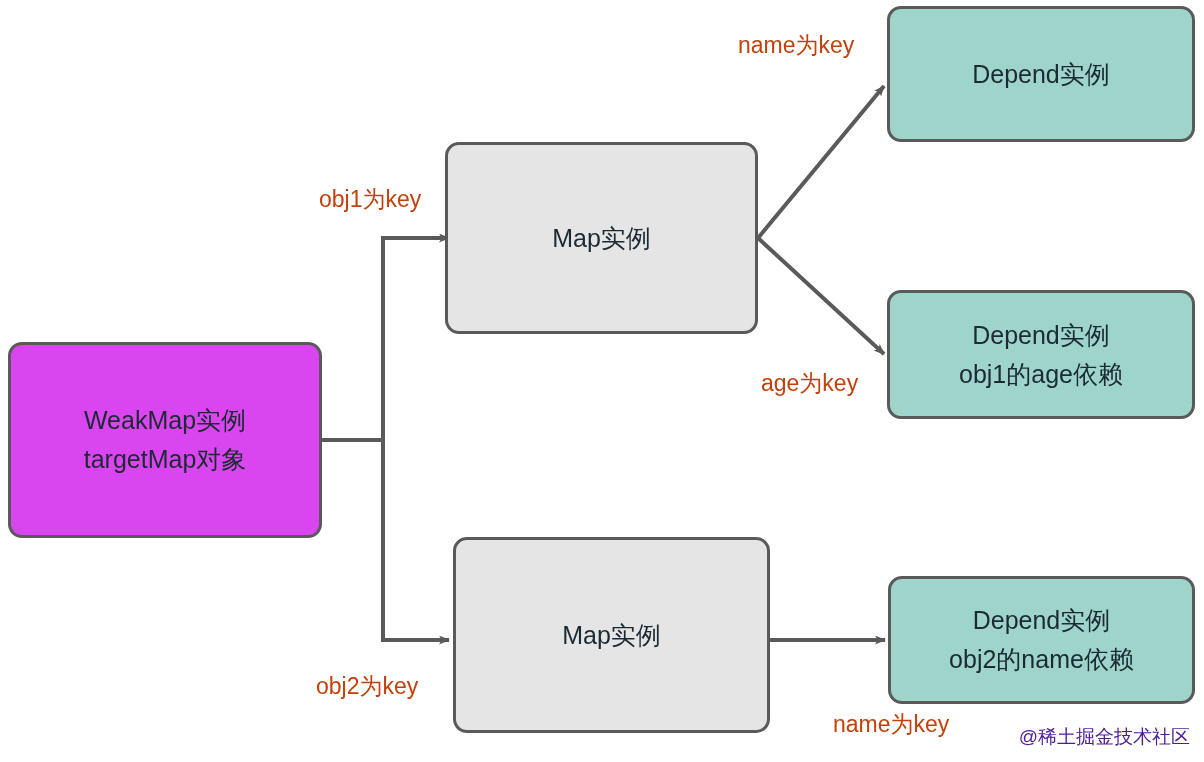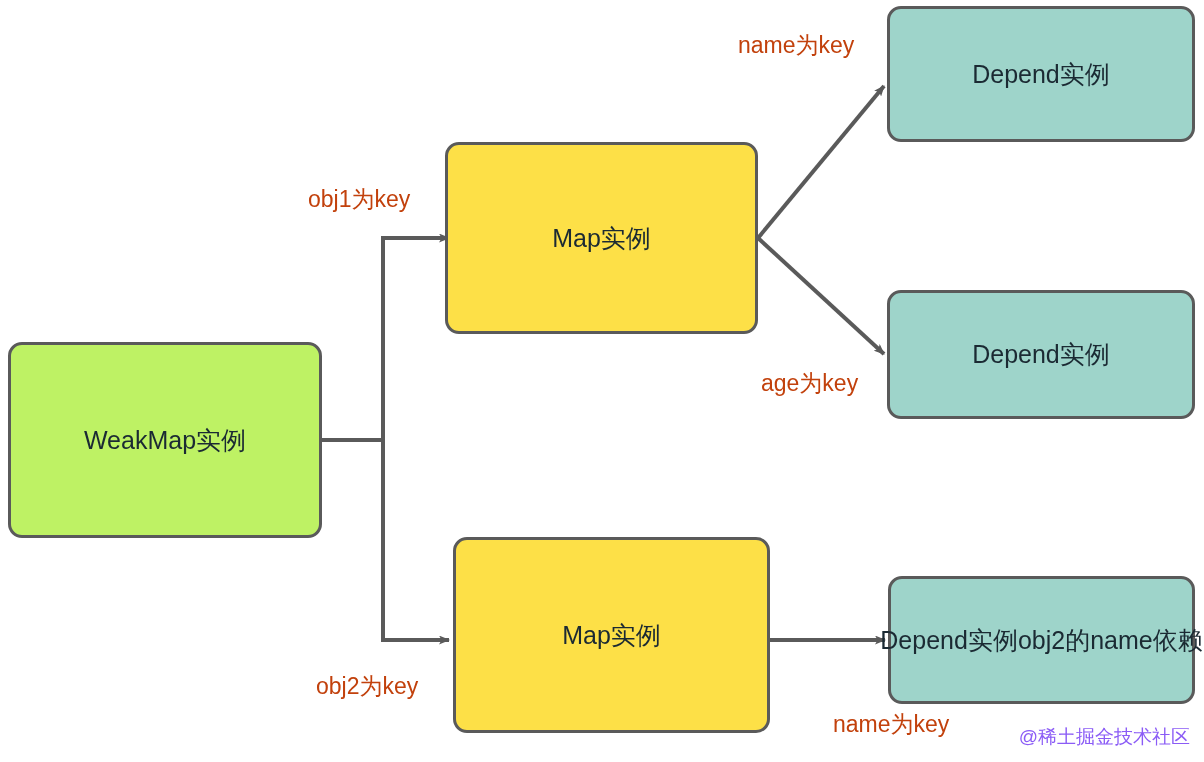--- a/index.html
+++ b/index.html
@@ -23,51 +23,51 @@
     top: 0;
     width: 1204px;
     height: 762px;
   }
   .node {
     position: absolute;
     box-sizing: border-box;
     border: 3px solid #5a5a5a;
     border-radius: 14px;
     display: flex;
-    flex-direction: row;
+    flex-direction: column;
     align-items: center;
     justify-content: center;
     color: #1b2a33;
     font-size: 25px;
     line-height: 1.0;
     text-align: left;
     z-index: 2;
   }
   .node .ln {
     display: block;
     white-space: nowrap;
     padding: 7px 0;
   }
-  .node--pink  { background: #bef264; }
-  .node--blue  { background: #fde047; }
+  .node--pink  { background: #d946ef; }
+  .node--blue  { background: #e5e5e5; }
   .node--green { background: #9ed4ca; }
 
   .edge-label {
     position: absolute;
     font-size: 23px;
     color: #c2410c;
     white-space: nowrap;
     z-index: 3;
   }
   .watermark {
     position: absolute;
     right: 14px;
     bottom: 12px;
     font-size: 19px;
-    color: #8b5cf6;
+    color: #4c1d95;
     white-space: nowrap;
     z-index: 3;
   }
 </style>
 </head>
 <body>
 
 <div id="canvas">
 
   <svg id="edges" viewBox="0 0 1204 762" xmlns="http://www.w3.org/2000/svg">
@@ -85,44 +85,46 @@
 
     <path d="M758,238 L884,86" fill="none" stroke="#5a5a5a" stroke-width="4" marker-end="url(#arrowhead)"></path>
 
     <path d="M758,238 L884,354" fill="none" stroke="#5a5a5a" stroke-width="4" marker-end="url(#arrowhead)"></path>
 
     <path d="M770,640 L885,640" fill="none" stroke="#5a5a5a" stroke-width="4" marker-end="url(#arrowhead)"></path>
   </svg>
 
   <div class="node node--pink" style="left:8px; top:342px; width:314px; height:196px;">
     <span class="ln">WeakMap实例</span>
+    <span class="ln">targetMap对象</span>
   </div>
 
   <div class="node node--blue" style="left:445px; top:142px; width:313px; height:192px;">
     <span class="ln">Map实例</span>
   </div>
 
   <div class="node node--blue" style="left:453px; top:537px; width:317px; height:196px;">
     <span class="ln">Map实例</span>
   </div>
 
   <div class="node node--green" style="left:887px; top:6px; width:308px; height:136px;">
     <span class="ln">Depend实例</span>
   </div>
 
   <div class="node node--green" style="left:887px; top:290px; width:308px; height:129px;">
     <span class="ln">Depend实例</span>
+    <span class="ln">obj1的age依赖</span>
   </div>
 
   <div class="node node--green" style="left:888px; top:576px; width:307px; height:128px;">
     <span class="ln">Depend实例</span>
     <span class="ln">obj2的name依赖</span>
   </div>
 
-  <div class="edge-label" style="left:308px; top:184px;">obj1为key</div>
+  <div class="edge-label" style="left:319px; top:184px;">obj1为key</div>
 
   <div class="edge-label" style="left:316px; top:671px;">obj2为key</div>
 
   <div class="edge-label" style="left:738px; top:30px;">name为key</div>
 
   <div class="edge-label" style="left:761px; top:368px;">age为key</div>
 
   <div class="edge-label" style="left:833px; top:709px;">name为key</div>
 
   <div class="watermark">@稀土掘金技术社区</div>

